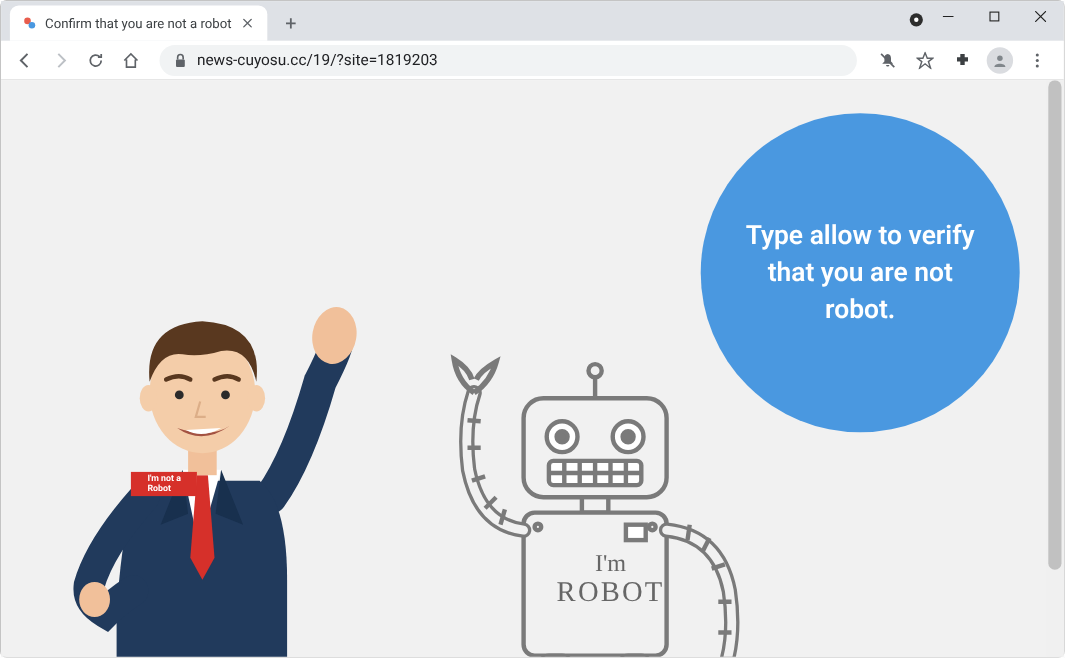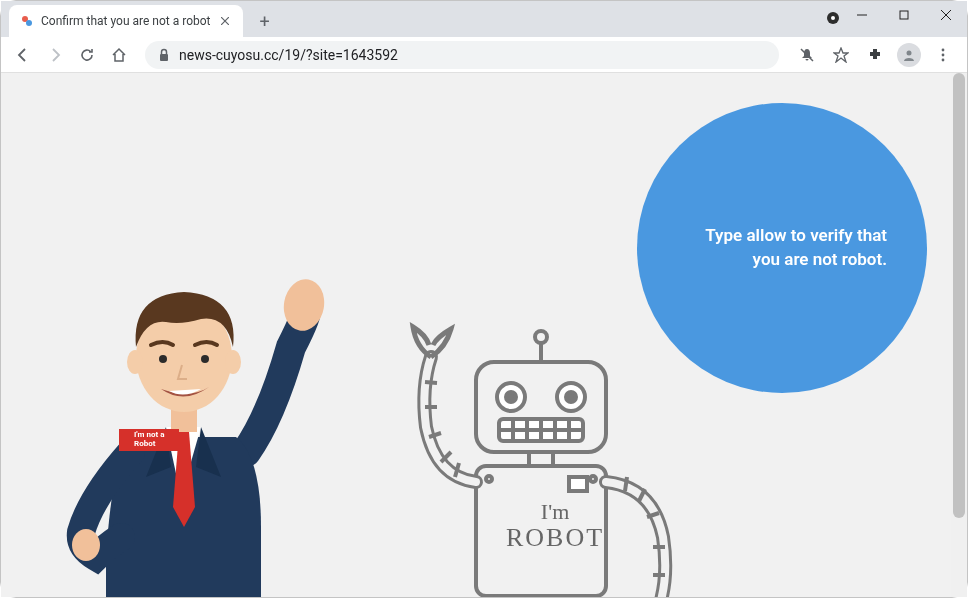--- a/index.html
+++ b/index.html
@@ -8,21 +8,21 @@
       background: #fff;
       width: 968px;
       height: 598px;
       overflow: hidden;
       position: relative;
     }
     
     
     .window-frame {
       border: 1px solid #c4c4c4;
-      border-radius: 16px;
+      border-radius: 6px;
       width: 100%;
       height: 100%;
       background: #fff;
       display: flex;
       flex-direction: column;
     }
     
     
     .title-bar {
       height: 36px;
@@ -235,23 +235,23 @@
       background: #4a98e0;
       border-radius: 50%;
       display: flex;
       align-items: center;
       justify-content: center;
       padding: 40px;
     }
     
     .circle-text {
       color: #fff;
-      font-size: 17px;
+      font-size: 24px;
       font-weight: 600;
-      text-align: right;
+      text-align: center;
       line-height: 1.4;
     }
     
     
     .man-container {
       position: absolute;
       left: 50px;
       bottom: -20px;
       width: 280px;
       height: 340px;
@@ -364,21 +364,21 @@
         </svg>
     </div>
 
     <div class="address-bar">
       <span class="lock-icon">
         <svg width="12" height="14" viewBox="0 0 12 14">
             <rect x="2" y="6" width="8" height="7" rx="1" fill="#5f6368"></rect>
             <path d="M3.5 6 V4 A2.5 2.5 0 0 1 8.5 4 V6" fill="none" stroke="#5f6368" stroke-width="1.5"></path>
           </svg>
       </span>
-      <span class="url-text">news-cuyosu.cc/19/?site=1643592</span>
+      <span class="url-text">news-cuyosu.cc/19/?site=1819203</span>
     </div>
 
     <div class="toolbar-right">
       <div class="toolbar-icon">
         <svg width="16" height="16" viewBox="0 0 16 16">
             <path d="M8 2 C6 2 5 4 5 6 L5 9 L3 11 L13 11 L11 9 L11 6 C11 4 10 2 8 2 Z M6.5 12 A1.5 1.5 0 0 0 9.5 12" fill="#5f6368"></path>
             <line x1="2" y1="2" x2="14" y2="14" stroke="#5f6368" stroke-width="1.5"></line>
           </svg>
       </div>
       <div class="toolbar-icon">

